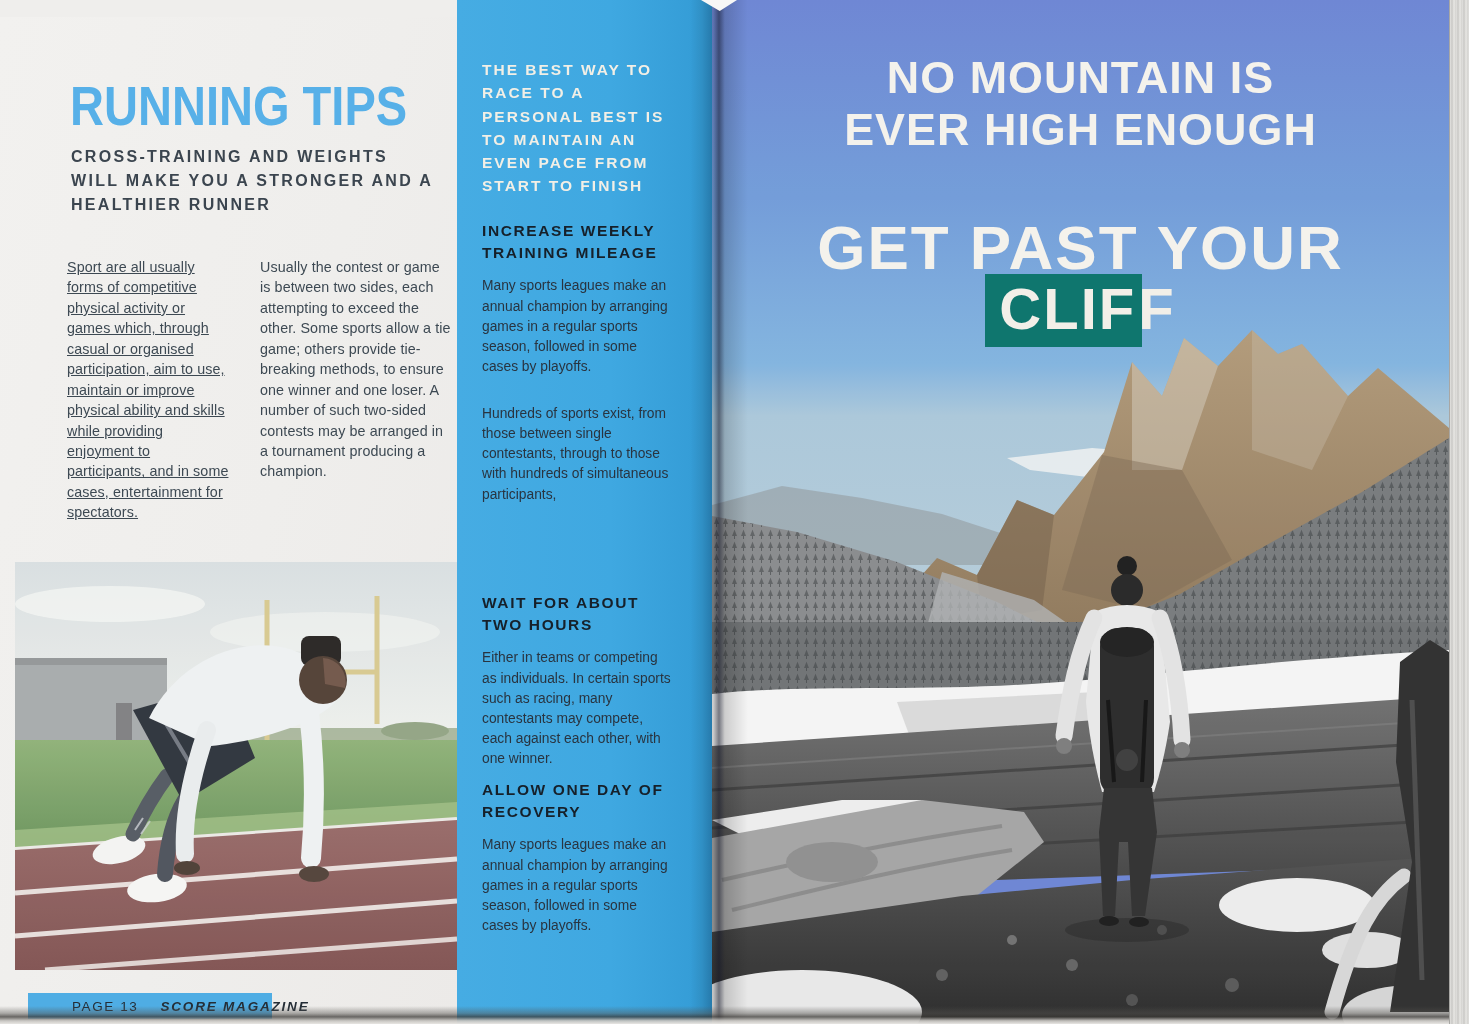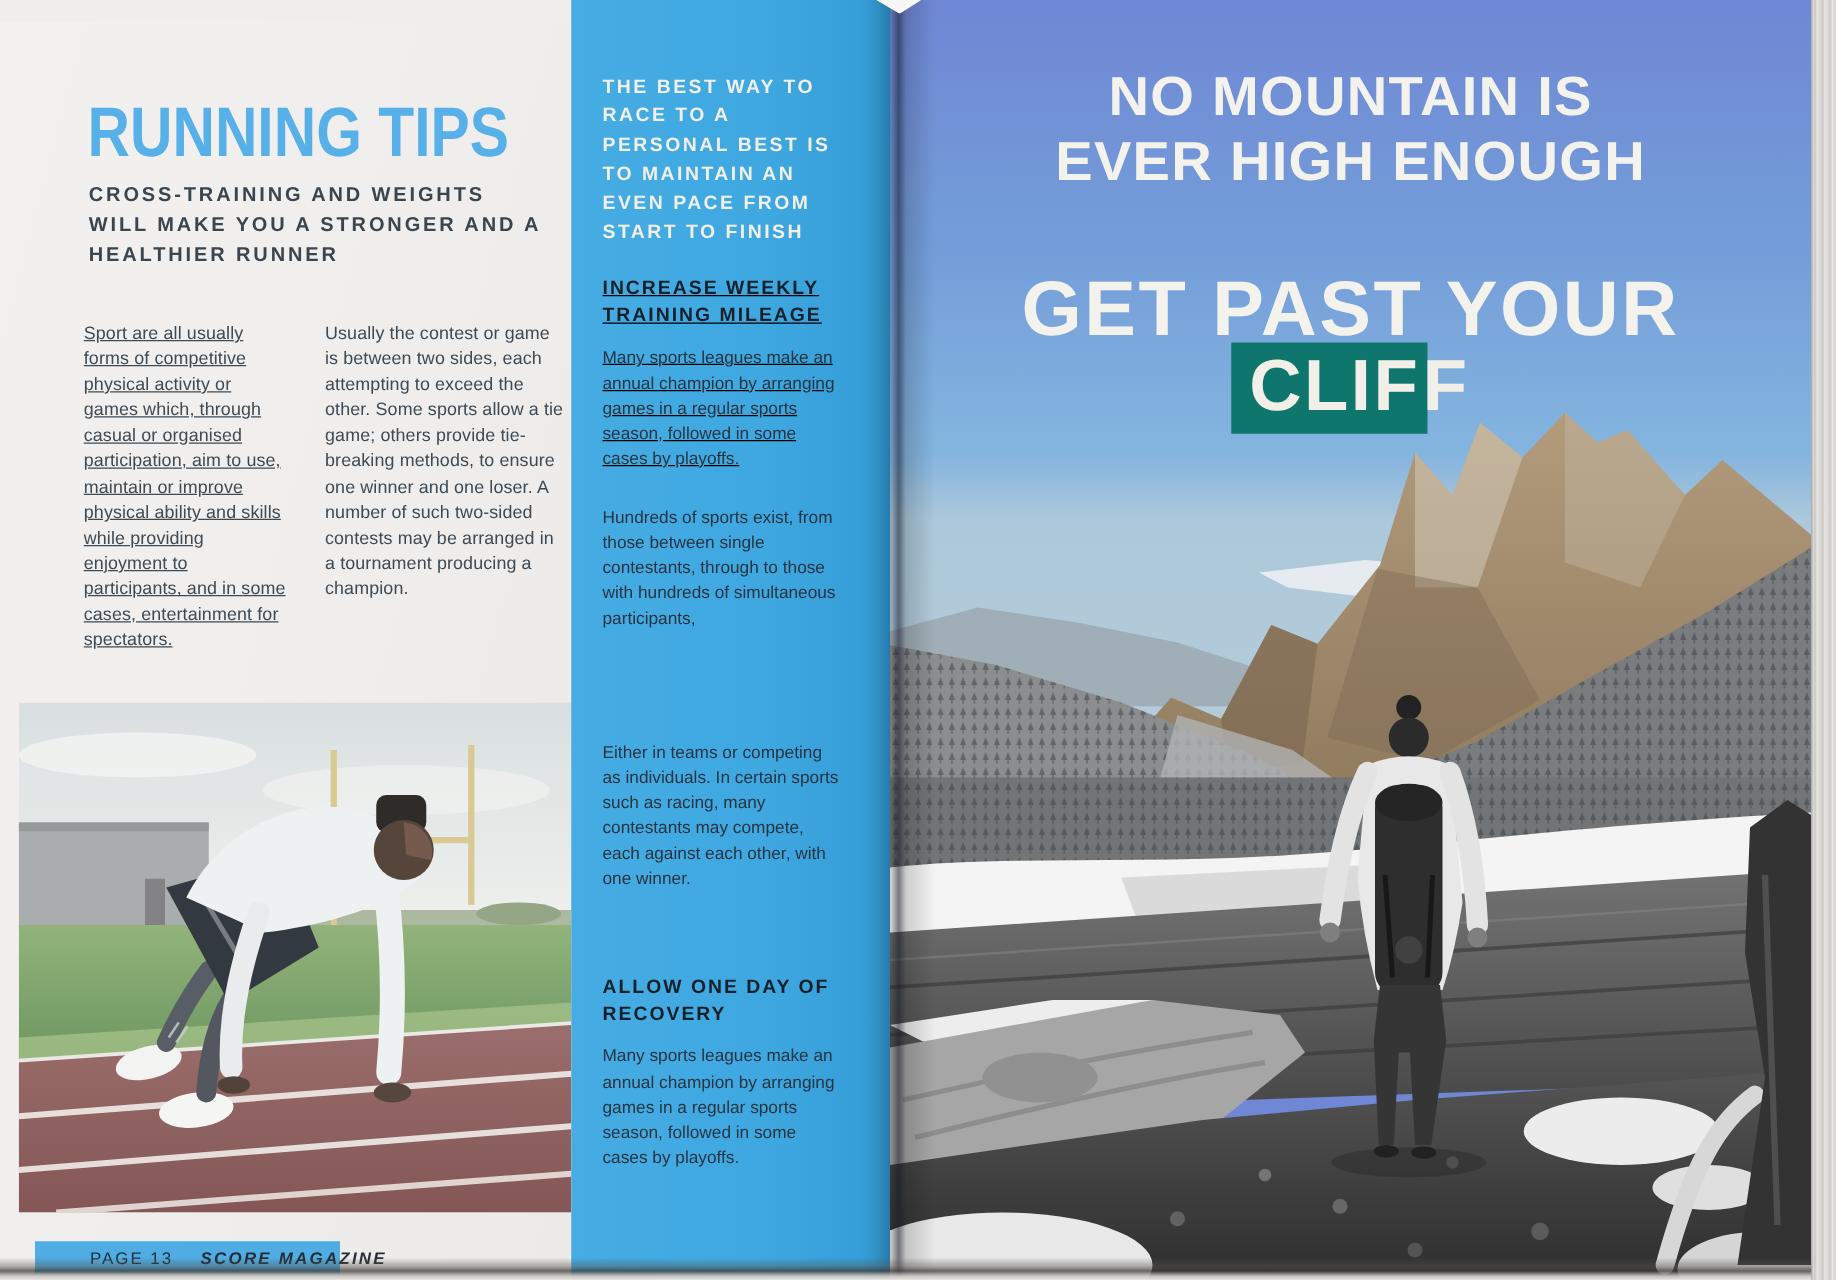--- a/index.html
+++ b/index.html
@@ -25,21 +25,21 @@
   .footer-bar .mag{font-weight:bold;letter-spacing:1.8px;font-style:italic;}
   
   .mid-col{position:absolute;left:457px;top:0;width:255px;height:1024px;
     background:linear-gradient(90deg,#46ace3 0%,#3fa8e1 60%,#349cd6 96%,#2d90ca 100%);}
   .quote{position:absolute;left:25px;top:58px;width:188px;font-size:15.5px;font-weight:bold;
     letter-spacing:2px;line-height:1.5;color:#f2efe6;}
   .mid-section{position:absolute;left:25px;width:192px;}
   .mid-section h3{margin:0 0 13px 0;font-size:15.5px;font-weight:bold;letter-spacing:1.6px;
     line-height:1.4;color:#16202a;}
   .mid-section p{margin:0;font-size:13.8px;line-height:1.46;color:#293440;}
-  .s1{top:220px;text-decoration:underline;} .s2{top:404px;} .s3{top:592px;} .s4{top:779px;}
+  .s1{top:220px;} .s2{top:404px;} .s3{top:592px;} .s4{top:779px;}
   
   .right-page{position:absolute;left:712px;top:0;width:737px;height:1024px;overflow:hidden;background:#6a83d3;}
   .photo-right{position:absolute;left:0;top:0;width:737px;height:1024px;}
   .headline{position:absolute;left:0;width:737px;text-align:center;color:#f4f2ec;font-weight:bold;}
   .hl1{top:52px;font-size:44px;line-height:1.18;letter-spacing:1px;transform:scaleX(1.02);}
   .hl2{top:212px;font-size:62px;letter-spacing:2px;white-space:nowrap;}
   .hl3{top:275px;font-size:58px;letter-spacing:2px;}
   .hl3 .boxed{background:#0f766e;padding:2px 6px 6px 14px;color:#f2efe8;}
   .hl3 .tail{color:#f2efe8;margin-left:-4px;}
   
@@ -139,20 +139,21 @@
     <div class="quote">THE BEST WAY TO RACE TO A PERSONAL BEST IS TO MAINTAIN AN EVEN PACE FROM START TO FINISH</div>
 
     <div class="mid-section s1">
       <h3>INCREASE WEEKLY TRAINING MILEAGE</h3>
       <p>Many sports leagues make an annual champion by arranging games in a regular sports season, followed in some cases by playoffs.</p>
     </div>
     <div class="mid-section s2">
       <p>Hundreds of sports exist, from those between single contestants, through to those with hundreds of simultaneous participants,</p>
     </div>
     <div class="mid-section s3">
+      <h3>WAIT FOR ABOUT TWO HOURS</h3>
       <p>Either in teams or competing as individuals. In certain sports such as racing, many contestants may compete, each against each other, with one winner.</p>
     </div>
     <div class="mid-section s4">
       <h3>ALLOW ONE DAY OF RECOVERY</h3>
       <p>Many sports leagues make an annual champion by arranging games in a regular sports season, followed in some cases by playoffs.</p>
     </div>
   </div>
 
   <div class="right-page">
 

